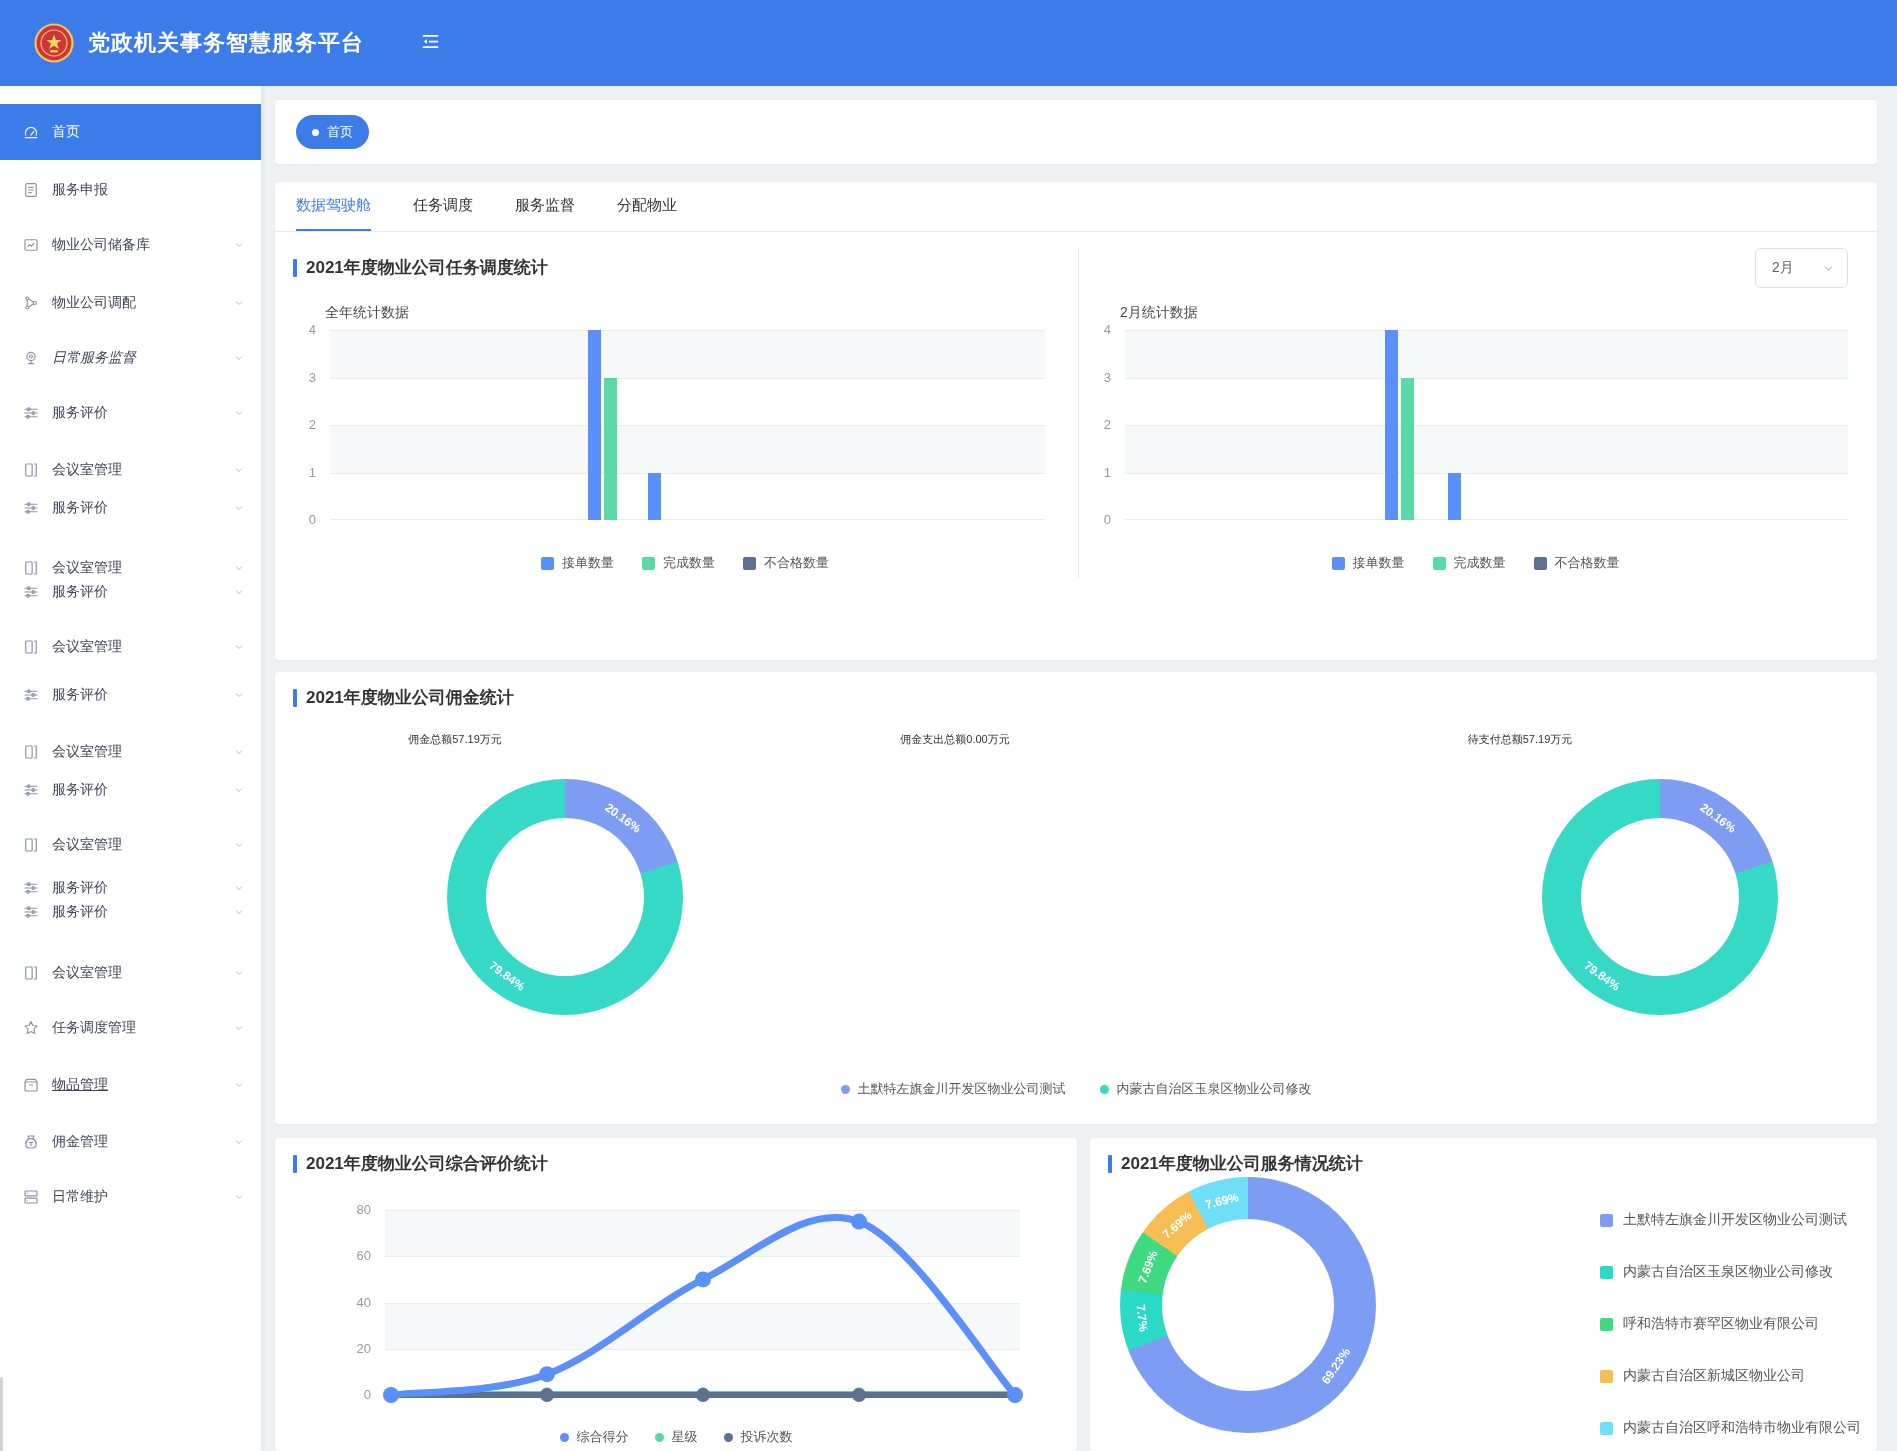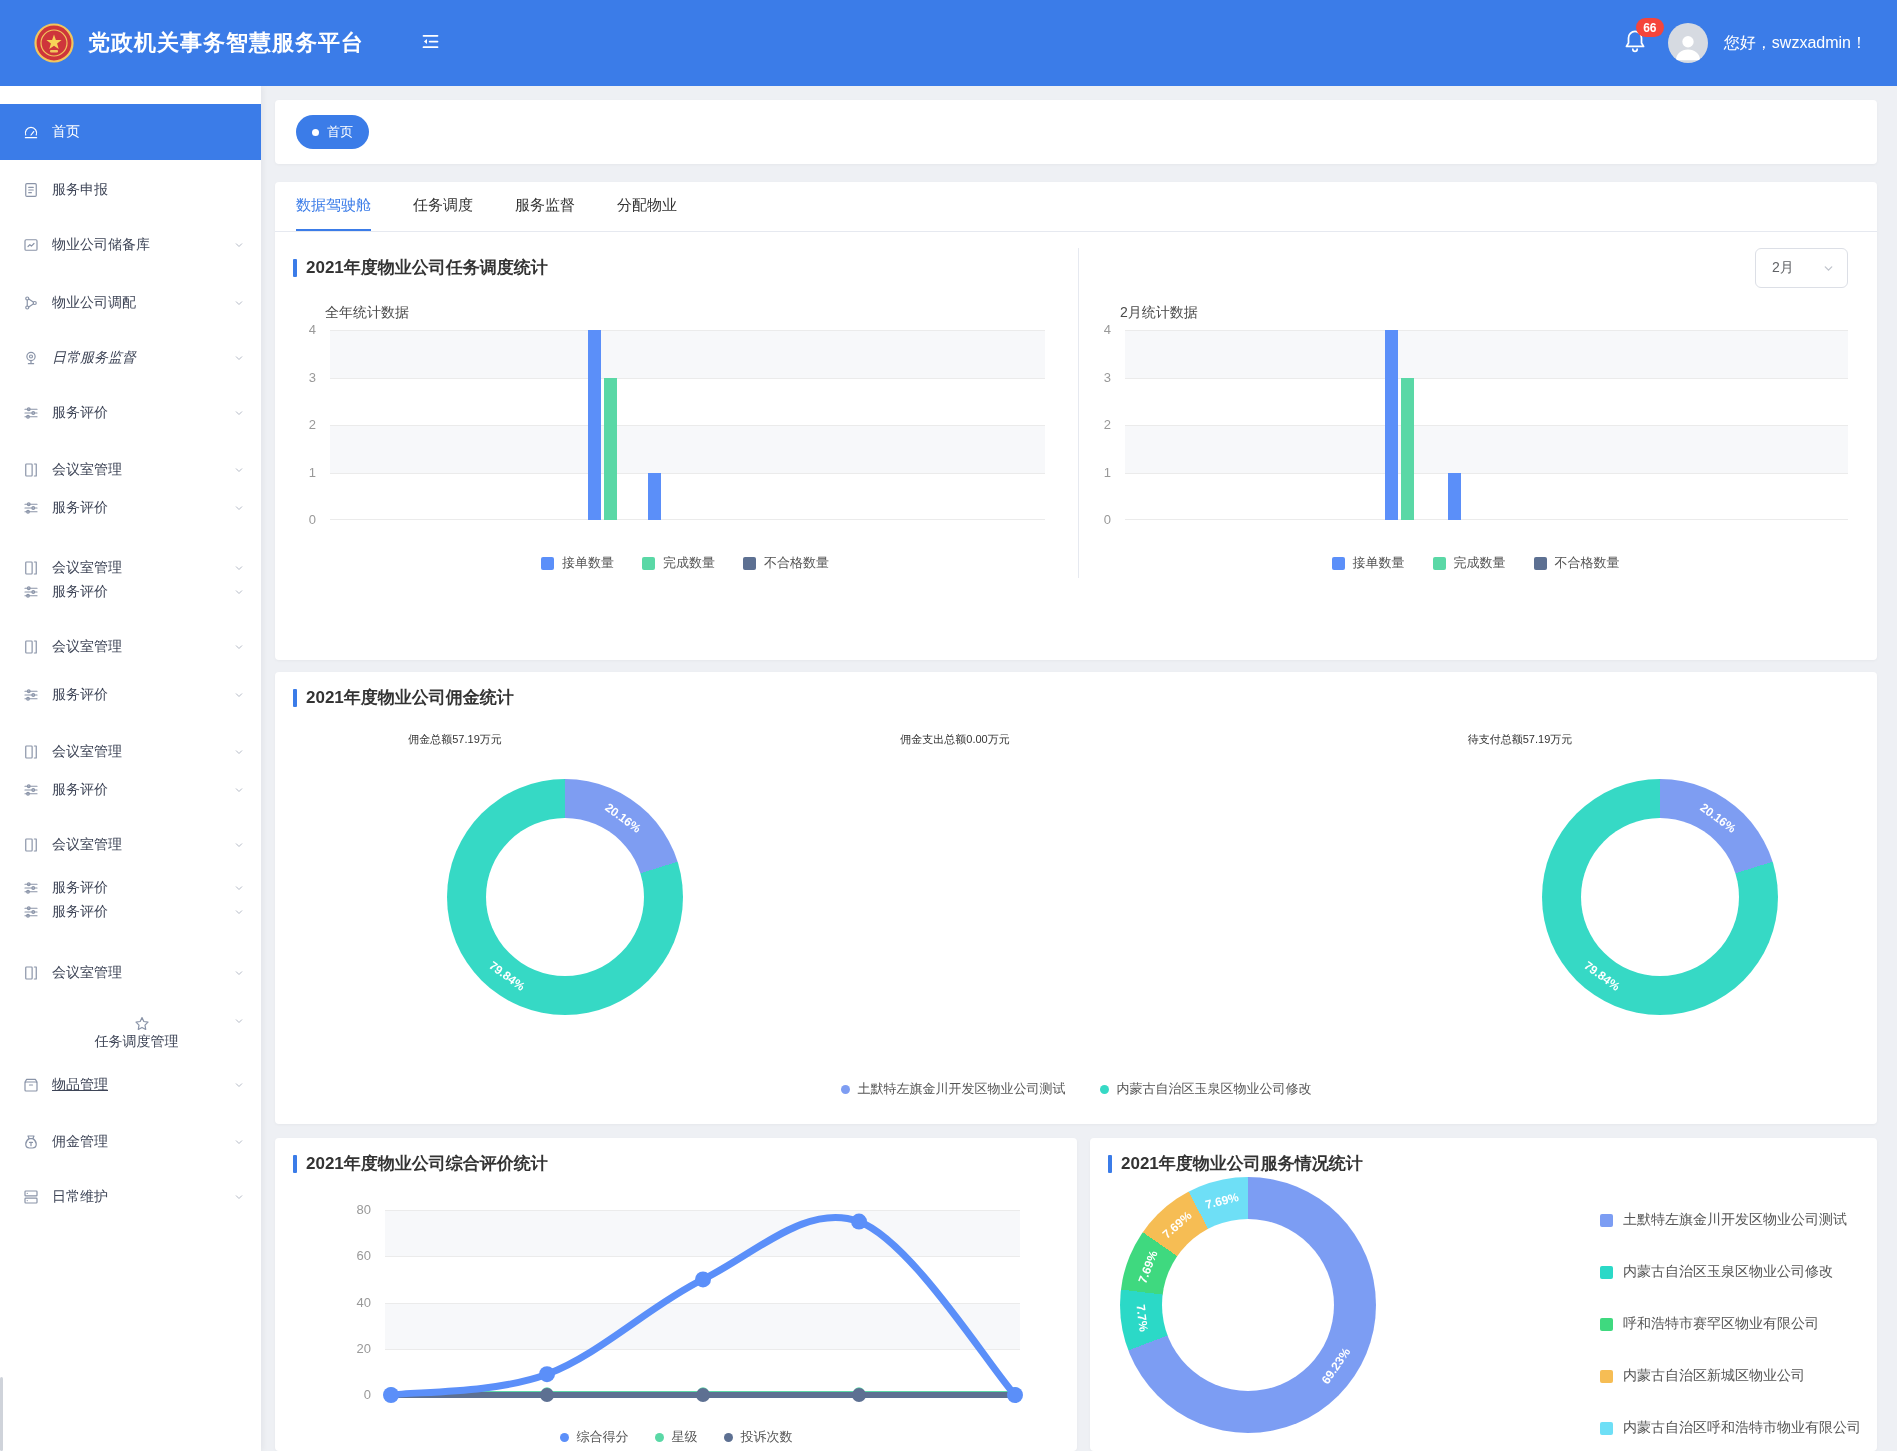--- a/index.html
+++ b/index.html
@@ -84,36 +84,20 @@
       <h1 class="hdr-title">党政机关事务智慧服务平台</h1>
     </div>
     <span class="fold">
       <svg viewBox="0 0 24 24" width="21" height="21" fill="none" stroke="#fff" stroke-width="2" stroke-linecap="round">
         <path d="M4 5.5h16"></path>
           <path d="M11 12h9"></path>
           <path d="M4 18.5h16"></path>
           <path d="M8 9.2 4.5 12 8 14.8z" fill="#fff" stroke="none"></path>
       </svg>
     </span>
-    <div class="hdr-right">
-      <div class="bell-wrap">
-        <svg viewBox="0 0 24 24" width="26" height="30" fill="none" stroke="#fff" stroke-width="1.6" stroke-linejoin="round">
-          <path d="M12 3.2a6 6 0 0 0-6 6v4.7L4.1 17h15.8L18 13.9V9.2a6 6 0 0 0-6-6z"></path>
-          <path d="M10 19.6a2 2 0 0 0 4 0" stroke-linecap="round"></path>
-        </svg>
-        <span class="badge">66</span>
-      </div>
-      <div class="avatar">
-        <svg viewBox="0 0 24 24" width="34" height="34">
-          <circle cx="12" cy="9" r="4" fill="#fff"></circle>
-          <path d="M3.5 22c0-4.7 3.8-7.6 8.5-7.6s8.5 2.9 8.5 7.6z" fill="#fff"></path>
-        </svg>
-      </div>
-      <span class="greet">您好，swzxadmin！</span>
-    </div>
   </header>
 
   <aside class="sidebar">
     <div id="side-items">
         <div class="side-item active" style="top: 18px;">
           <svg class="s-icon" viewBox="0 0 24 24" fill="none" stroke="currentColor" stroke-width="1.6" stroke-linecap="round" stroke-linejoin="round">
             <path d="M5 16a7.5 7.5 0 1 1 14 0"></path>
             <path d="M12 16l3.6-4.6"></path>
             <path d="M4.5 19.5h15"></path>
           </svg>
@@ -296,21 +280,21 @@
         <div class="side-item" style="top: 874px;">
           <svg class="s-icon" viewBox="0 0 24 24" fill="none" stroke="currentColor" stroke-width="1.6" stroke-linecap="round" stroke-linejoin="round">
             <rect x="5" y="4" width="8.5" height="16" rx="1"></rect>
             <path d="M16.5 4H19v16h-2.5"></path>
           </svg>
           <span class="s-label">会议室管理</span>
           <svg class="s-chevron" viewBox="0 0 24 24" fill="none" stroke="currentColor" stroke-width="2">
             <path d="M6 9l6 6 6-6"></path>
           </svg>
         </div>
-        <div class="side-item" style="top: 929px; flex-direction: column;">
+        <div class="side-item" style="top: 929px;">
           <svg class="s-icon" viewBox="0 0 24 24" fill="none" stroke="currentColor" stroke-width="1.6" stroke-linecap="round" stroke-linejoin="round">
             <path d="M12 3.5l2.47 5.2 5.53.8-4 4.06.94 5.7L12 16.6l-4.94 2.66.94-5.7-4-4.06 5.53-.8z"></path>
           </svg>
           <span class="s-label">任务调度管理</span>
           <svg class="s-chevron" viewBox="0 0 24 24" fill="none" stroke="currentColor" stroke-width="2">
             <path d="M6 9l6 6 6-6"></path>
           </svg>
         </div>
         <div class="side-item" style="top: 986px; text-decoration: underline;">
           <svg class="s-icon" viewBox="0 0 24 24" fill="none" stroke="currentColor" stroke-width="1.6" stroke-linecap="round" stroke-linejoin="round">

